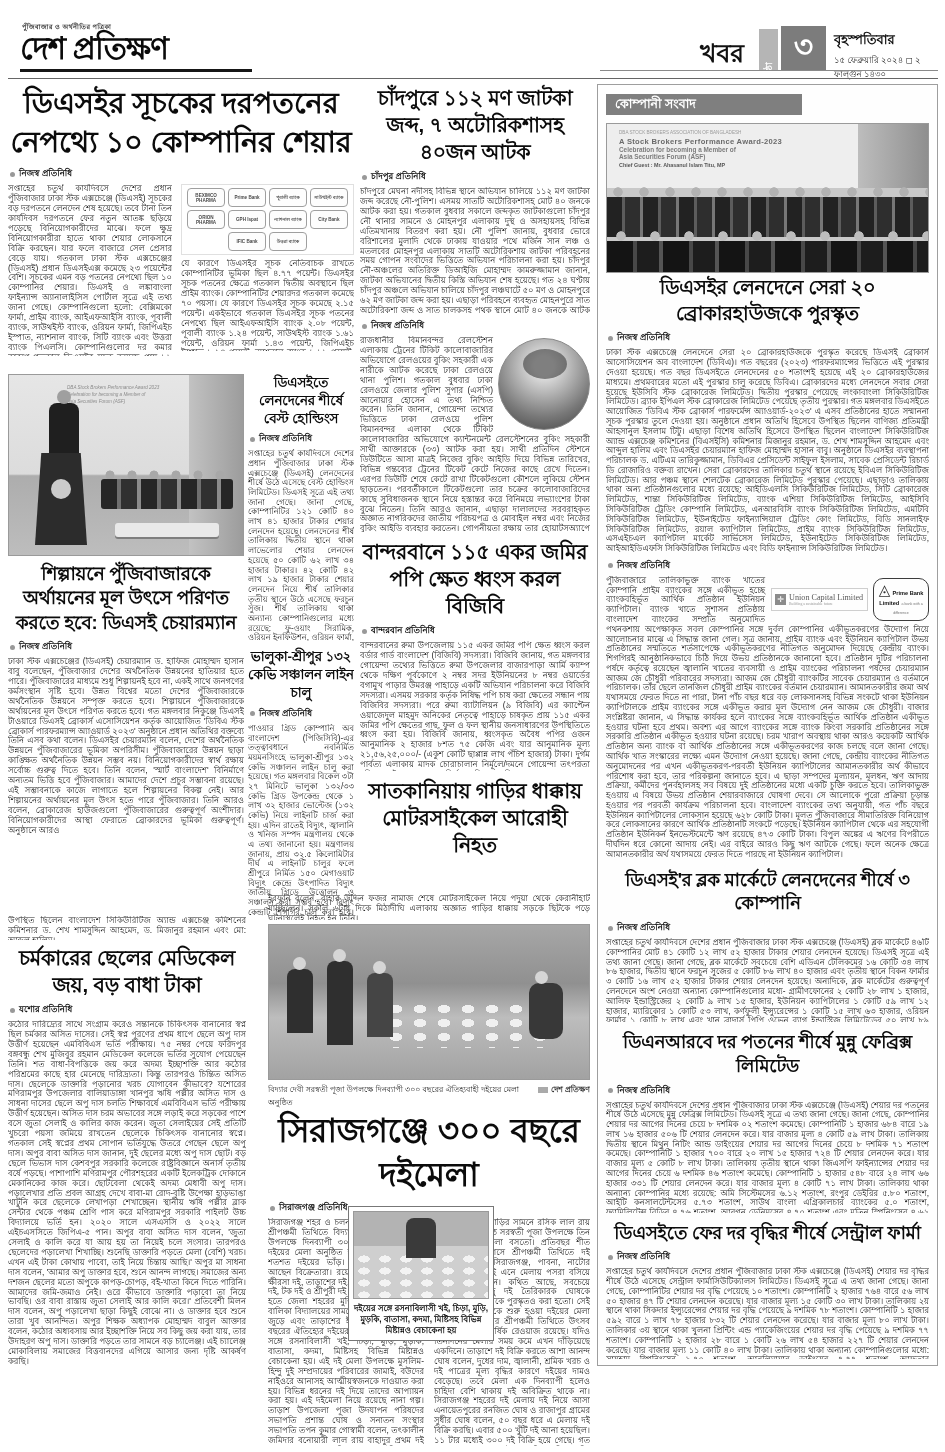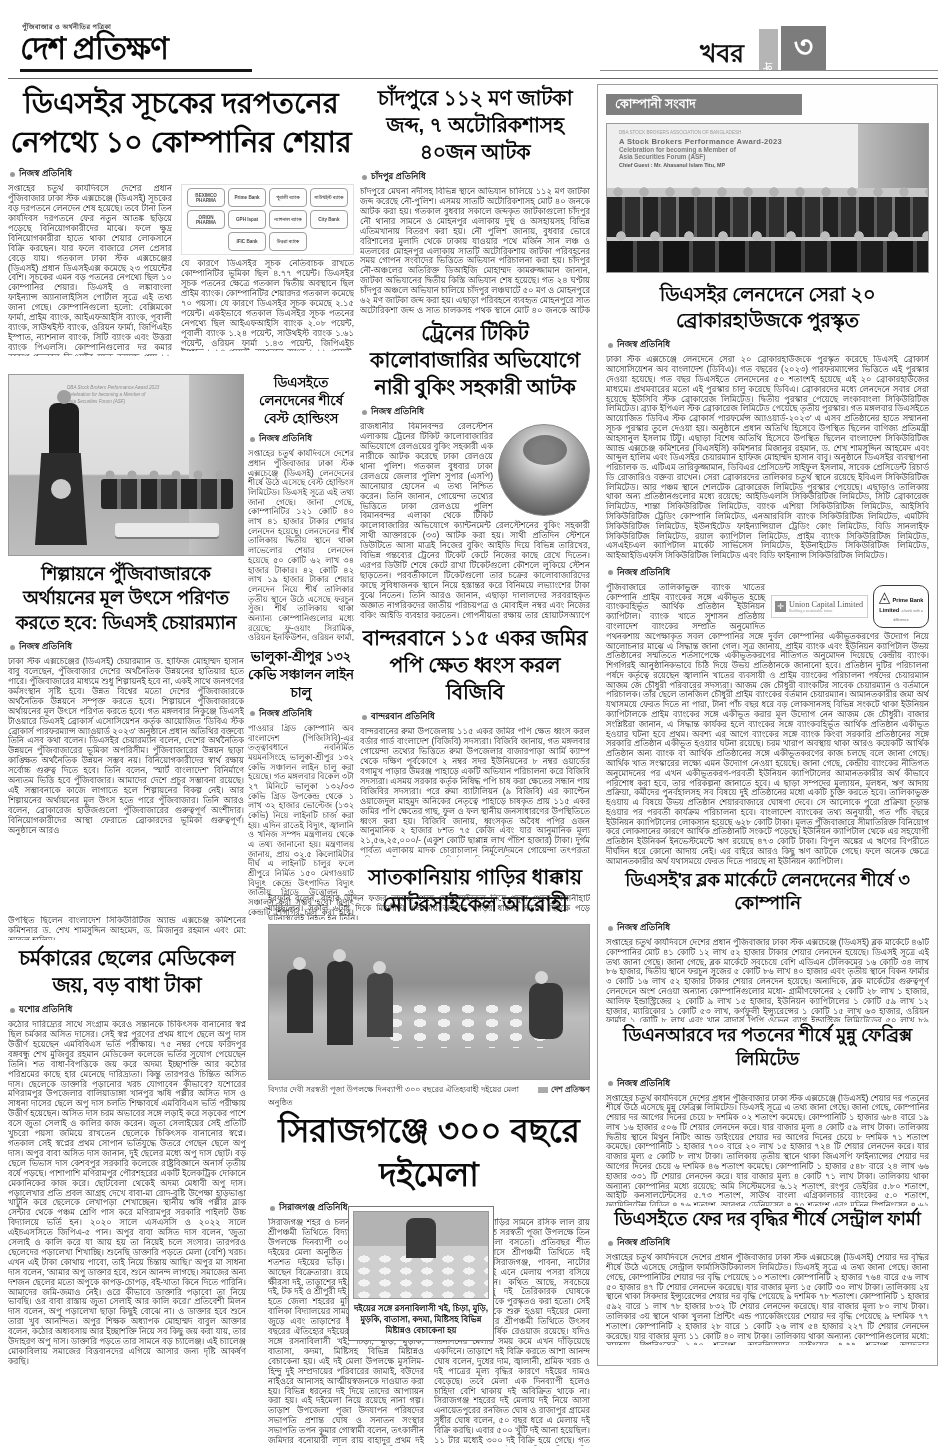--- a/index.html
+++ b/index.html
@@ -110,22 +110,22 @@
   .ab-l4 { font-size:5.4px; color:#555; font-weight:700; margin-top:2px; }
   .award-wall { position:absolute; right:0; top:0; width:70px; height:64px; background:linear-gradient(90deg,#bdbdbd,#8f8f8f); }
   .award-heads1 { position:absolute; left:0; top:62px; width:100%; height:12px;
     background:radial-gradient(circle 5px at 11px 6px,#b2b2b2 4.4px,transparent 5px); background-size:26px 12px; background-repeat:repeat-x; }
   .award-row1 { position:absolute; left:0; top:73px; width:100%; height:40px;
     background:repeating-linear-gradient(90deg,#222 0 15px,#5c5c5c 15px 18px,#2e2e2e 18px 33px,#777 33px 36px); }
   .award-heads2 { position:absolute; left:0; top:106px; width:100%; height:12px;
     background:radial-gradient(circle 5px at 14px 6px,#bdbdbd 4.4px,transparent 5px); background-size:34px 12px; background-repeat:repeat-x; }
   .award-row2 { position:absolute; left:0; top:117px; width:100%; height:33px;
     background:repeating-linear-gradient(90deg,#141414 0 26px,#484848 26px 30px,#1d1d1d 30px 52px,#555 52px 56px); }
-  .side-hd { font-size:19.5px; margin-top:9px; }
-  .side-hd-sm { font-size:18px; margin-top:2px; }
+  .side-hd { font-size:19.5px; margin-top:2px; }
+  .side-hd-sm { font-size:18px; margin-top:9px; }
   #sidebar .bt { font-size:8.3px; }
   .clip-k { max-height:232px; } .clip-l { max-height:306px; } .clip-m { max-height:84px; } .clip-n { max-height:112px; } .clip-o { max-height:92px; }
   .merge-logos { float:right; width:158px; margin:2px 0 3px 6px; display:flex; gap:5px; align-items:center; }
   .uc-box { flex:1; border:1px solid #cfcfcf; padding:4px 3px; display:flex; align-items:center; gap:3px; }
   .uc-icon { width:11px; height:11px; background:#8b8b8b; color:#fff; font-size:8px; line-height:11px; text-align:center; flex:0 0 auto; }
   .uc-name { font-family:"Liberation Serif","DejaVu Serif",serif; font-size:8.2px; color:#5a5a5a; line-height:1.1; }
   .uc-tag { font-size:3.8px; color:#9a9a9a; display:block; }
   .pb-box { flex:0 0 56px; border:1.5px solid #3c3c3c; border-radius:10px; padding:3px 2px; text-align:center; }
   .pb-tri { font-size:15px; line-height:1; color:#2f2f2f; }
   .pb-name { font-size:5.6px; font-weight:800; color:#111; }
@@ -140,20 +140,24 @@
     <div class="tagline">পুঁজিবাজার ও অর্থনীতির পত্রিকা</div>
     <div class="masthead">দেশ প্রতিক্ষণ</div>
   </div>
   <div id="section-label">খবর</div>
   <div id="pages-box">
       <span>পৃষ্ঠা</span>
     </div>
   <div id="pagenum-box">
       <span>৩</span>
     </div>
+  <div id="date-block">
+    <div class="day">বৃহস্পতিবার</div>
+    <div class="dateline">১৫ ফেব্রুয়ারি ২০২৪ ◻ ২ ফাল্গুন ১৪৩০</div>
+  </div>
   <div class="rule" id="rule-right"></div>
   <div class="rule" id="rule-main"></div>
 
   <div id="article-lead">
     <h1 class="hd hd-xl">ডিএসইর সূচকের দরপতনের নেপথ্যে ১০ কোম্পানির শেয়ার</h1>
     <p class="by">
         <span class="dot"></span>
         <span>নিজস্ব প্রতিনিধি</span>
       </p>
     <div class="cols">
@@ -179,21 +183,20 @@
   <div id="col-chadpur">
     <div>
       <h2 class="hd hd-lg">চাঁদপুরে ১১২ মণ জাটকা জব্দ, ৭ অটোরিকশাসহ ৪০জন আটক</h2>
       <p class="by">
           <span class="dot"></span>
           <span>চাঁদপুর প্রতিনিধি</span>
         </p>
       <div class="bt clip-b">চাঁদপুরে মেঘনা নদীসহ বিভিন্ন স্থানে অভিযান চালিয়ে ১১২ মণ জাটকা জব্দ করেছে নৌ-পুলিশ। এসময় সাতটি অটোরিকশাসহ মোট ৪০ জনকে আটক করা হয়। গতকাল বুধবার সকালে জব্দকৃত জাটকাগুলো চাঁদপুর নৌ থানার সামনে ও মোহনপুর এলাকায় দুস্থ ও অসহায়সহ বিভিন্ন এতিমখানায় বিতরণ করা হয়। নৌ পুলিশ জানায়, বুধবার ভোরে বরিশালের মুলাদি থেকে ঢাকায় যাওয়ার পথে মর্জিন সান লঞ্চ ও মতলবের মোহনপুর এলাকায় সাতটি অটোরিকশায় জাটকা পরিবহনের সময় গোপন সংবাদের ভিত্তিতে অভিযান পরিচালনা করা হয়। চাঁদপুর নৌ-অঞ্চলের অতিরিক্ত ডিআইজি মোহাম্মদ কামরুজ্জামান জানান, জাটকা অভিযানের দ্বিতীয় কিস্তি অভিযান শেষ হয়েছে। গত ২৪ ঘণ্টায় চাঁদপুর অঞ্চলে অভিযান চালিয়ে চাঁদপুর লঞ্চঘাটে ৫০ মণ ও মোহনপুরে ৬২ মণ জাটকা জব্দ করা হয়। এছাড়া পরিবহনে ব্যবহৃত মোহনপুরে সাত অটোরিকশা জব্দ ও সাত চালকসহ পৃথক স্থানে মোট ৪০ জনকে আটক করা হয়েছে। তাদের বিরুদ্ধে মৎস্য আইনে আইনানুগ ব্যবস্থা নেওয়া হবে।</div>
     </div>
     <div style="margin-top:6px">
-      <h2 class="hd hd-lg">ট্রেনের টিকিট কালোবাজারির অভিযোগে নারী বুকিং সহকারী আটক</h2>
       <p class="by">
           <span class="dot"></span>
           <span>নিজস্ব প্রতিনিধি</span>
         </p>
       <div class="bt clip-c">
         <span class="circle-photo"></span>
         <span>রাজধানীর বিমানবন্দর রেলস্টেশন এলাকায় ট্রেনের টিকিট কালোবাজারির অভিযোগে রেলওয়ের বুকিং সহকারী এক নারীকে আটক করেছে ঢাকা রেলওয়ে থানা পুলিশ। গতকাল বুধবার ঢাকা রেলওয়ে জেলার পুলিশ সুপার (এসপি) আনোয়ার হোসেন এ তথ্য নিশ্চিত করেন। তিনি জানান, গোয়েন্দা তথ্যের ভিত্তিতে ঢাকা রেলওয়ে পুলিশ বিমানবন্দর এলাকা থেকে টিকিট কালোবাজারির অভিযোগে ক্যান্টনমেন্ট রেলস্টেশনের বুকিং সহকারী সাথী আক্তারকে (৩৩) আটক করা হয়। সাথী প্রতিদিন স্টেশনে ডিউটিতে আসা মাত্রই নিজের বুকিং আইডি দিয়ে বিভিন্ন তারিখের, বিভিন্ন গন্তব্যের ট্রেনের টিকেট কেটে নিজের কাছে রেখে দিতেন। এরপর ডিউটি শেষে কেটে রাখা টিকেটগুলো কৌশলে লুকিয়ে স্টেশন ছাড়তেন। পরবর্তীকালে টিকেটগুলো তার চক্রের কালোবাজারিদের কাছে সুবিধাজনক স্থানে নিয়ে হস্তান্তর করে বিনিময়ে লভ্যাংশের টাকা বুঝে নিতেন। তিনি আরও জানান, এছাড়া দালালদের সরবরাহকৃত অজ্ঞাত নাগরিকদের জাতীয় পরিচয়পত্র ও মোবাইল নম্বর এবং নিজের বুকিং আইডি ব্যবহার করতেন। গোপনীয়তা রক্ষায় তার হোয়াটসঅ্যাপে কথা বলতেন এবং গভীর রাতে বিমানবন্দর এলাকায় টিকিট ও অর্থের লেনদেন করতেন বলে প্রাথমিক জিজ্ঞাসাবাদে জানা যায়। বিস্তারিত আরও তদন্ত করে দেখা হচ্ছে।</span>
       </div>
     </div>
     <div style="margin-top:6px">

